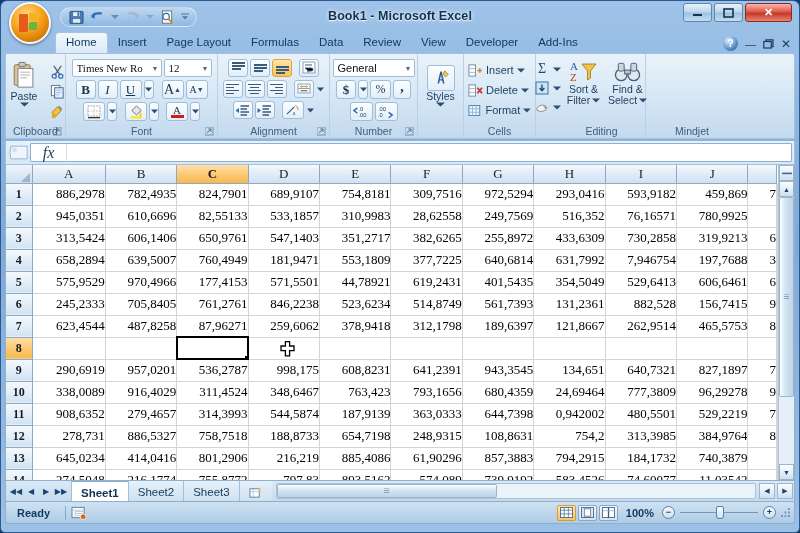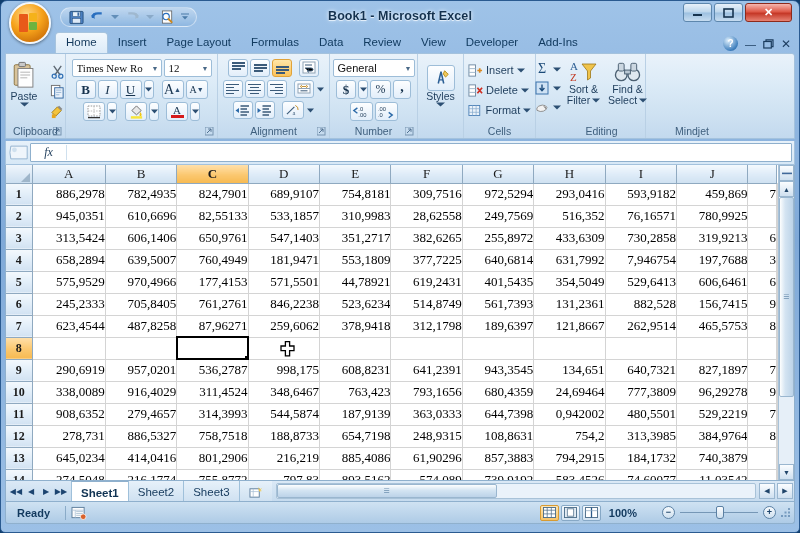--- a/index.html
+++ b/index.html
@@ -180,21 +180,21 @@
     flex:1; text-align:center; font-size:13px; color:#111;
     font-family:"Liberation Serif", serif;
   }
   .namebox .nc { width:14px; text-align:center; font-size:7px; color:#2b4f72; }
   .fsep { width:22px; display:flex; align-items:center; justify-content:center; }
   .fx-wrap {
     flex:1; height:19px; background:#fff; border:1px solid #8fb0cd;
     display:flex; align-items:center; border-radius:1px;
   }
   .fx-lbl {
-    width: 36px; text-align:center; font-style:italic; font-size:12px; color:#1c3b5a;
+    width: 36px; text-align:center; font-style:italic; font-size:16px; color:#1c3b5a;
     font-family:"Liberation Serif", serif; border-right:1px solid #cfe0ee;
   }
   .fx-inp { flex:1; padding-left:4px; font-size:12px; font-family:"Liberation Serif",serif; }
   
   .gridwrap {
     height: 316px; background:#fff; border:1px solid #8fb0cd; border-top:none;
     display:flex; position:relative; overflow:hidden;
   }
   .grid-main { flex:1; overflow:hidden; }
   table.sheet { border-collapse: collapse; table-layout: fixed; }
@@ -313,21 +313,21 @@
   .st-ready { padding: 0 10px 0 8px; }
   .st-sep { width:1px; height:14px; background:#8aabc8; margin:0 5px; }
   .st-spacer { flex:1; }
   .viewbtns { display:flex; gap:2px; margin-right:8px; }
   .vb {
     width:19px; height:16px; border:1px solid #86a8c6; border-radius:2px;
     background: linear-gradient(180deg,#f4f9fd,#d3e3f2);
     display:flex; align-items:center; justify-content:center; cursor:pointer;
   }
   .vb.active { background: linear-gradient(180deg,#ffe6b5,#f8c468); border-color:#d79b33; }
-  .zoomval { margin-right:25px; font-size:11px; }
+  .zoomval { margin-right:8px; font-size:11px; }
   .zslider { display:flex; align-items:center; gap:0; margin-right:4px; }
   .zbtn {
     width:13px; height:13px; border-radius:50%; border:1px solid #5b80a3;
     background: linear-gradient(180deg,#f6fafd,#cfe0ef);
     font-size:9px; line-height:10px; text-align:center; color:#1b4369; cursor:pointer;
   }
   .ztrack { width:78px; height:1px; background:#7697b6; margin:0 5px; position:relative; }
   .zthumb {
     position:absolute; left:36px; top:-6px; width:8px; height:13px;
     background: linear-gradient(180deg,#fcfdfe,#cfe0ef);
@@ -544,20 +544,21 @@
         <span class="btn bx" style="width:22px;height:19px;flex-direction:column;">
           <span style="font-family:'Liberation Serif',serif;font-size:11px;line-height:10px;color:#16324d;">A</span>
           <span style="display:block;width:13px;height:3.4px;background:#d61a1a;"></span>
         </span>
         <span class="btn bx" style="width:10px;height:19px;">
           <svg width="7" height="5" viewBox="0 0 7 5">
               <path d="M0 0.5 L3.5 4.5 L7 0.5 Z" fill="#2c4f73"></path>
             </svg>
         </span>
       </div>
+      <span class="group-label">Font</span>
       <span class="dlg-launcher">
         <svg width="9" height="9" viewBox="0 0 9 9">
             <rect x="0" y="0" width="8" height="8" fill="none" stroke="#5d7d9b"></rect>
             <path d="M2 6 L6 2 M6 2 H3.2 M6 2 V4.8" stroke="#2c4f73" stroke-width="1"></path>
           </svg>
       </span>
     </div>
 
     <div class="group g-align">
       <div class="gc" style="padding-top:2px;">

